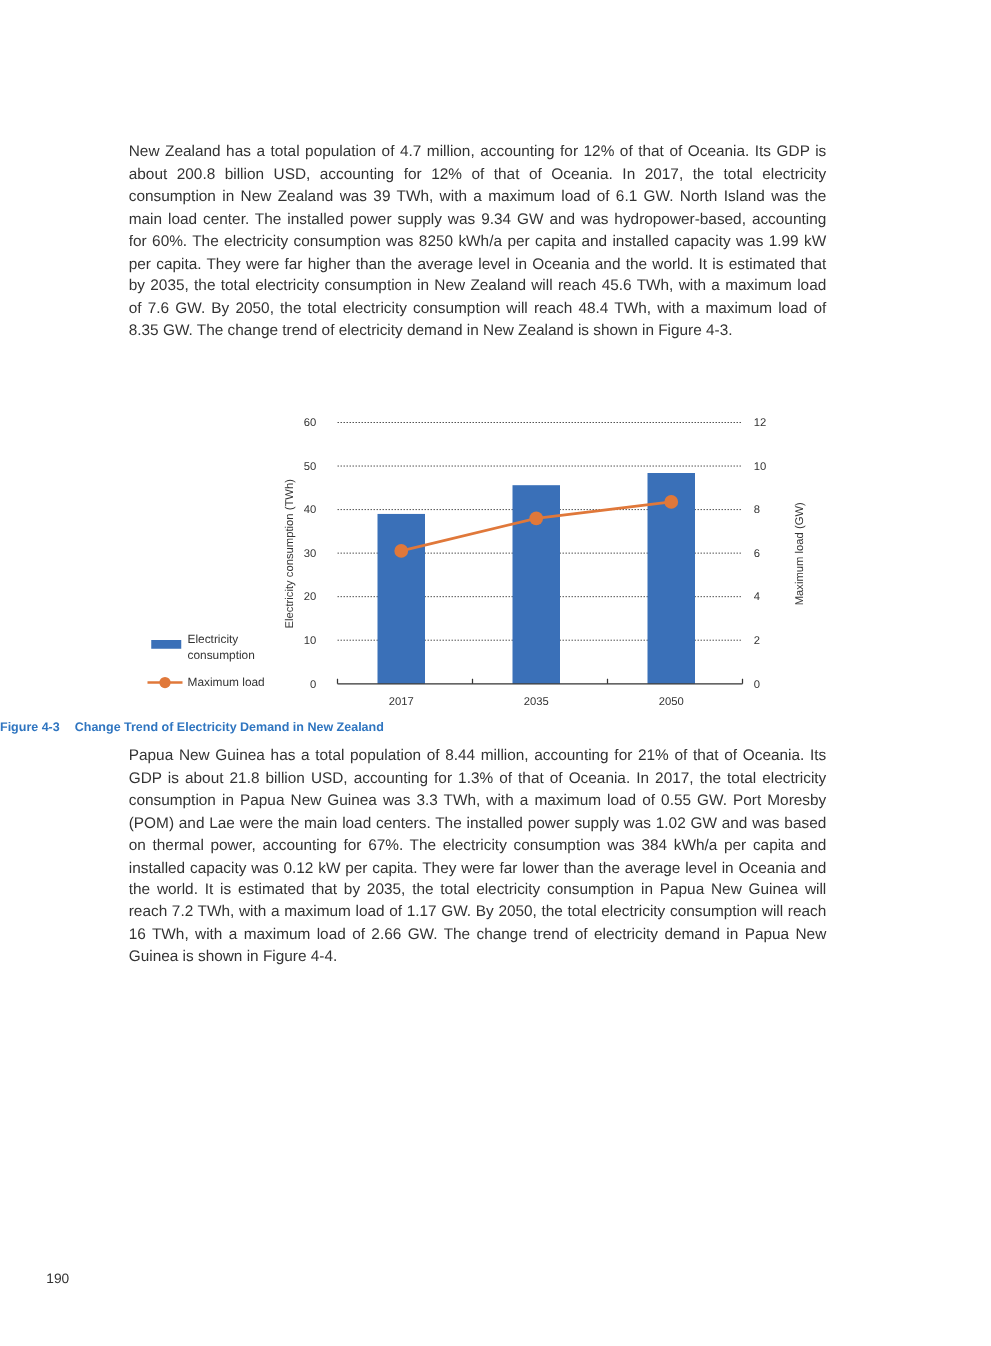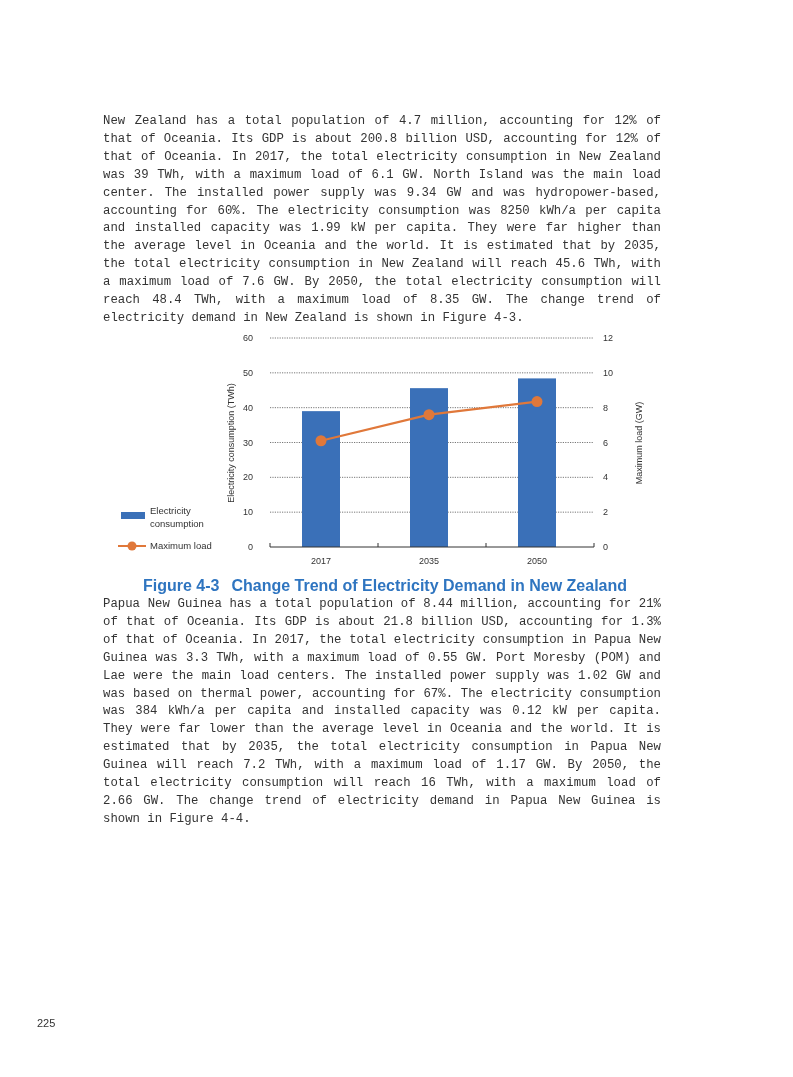--- a/index.html
+++ b/index.html
@@ -1,23 +1,23 @@
 <!DOCTYPE html>
 <html><head>
 <meta charset="utf-8">
 <style>
   html, body { margin: 0; padding: 0; background: #ffffff; }
   body { width: 793px; height: 1077px; position: relative; overflow: hidden;
          font-family: "Liberation Sans", sans-serif; color: #3a3a3a; }
   .para { position: absolute; left: 103px; width: 558px; font-size: 12.3px; line-height: 17.9px;
-          text-align: justify; margin: 0; color: #333333; font-family: Liberation Mono, monospace; }
+          text-align: justify; margin: 0; color: #333333; }
   #para1 { top: 113px; }
   #para2 { top: 596px; }
-  .caption { position: absolute; left: 0; width: 770px; top: 577px; text-align: center;
-             font-size: 16px; font-weight: bold; color: #2f75c0; }
+  .caption { position: absolute; left: 0; width: 770px; top: 577px; text-align: left;
+             font-size: 10px; font-weight: bold; color: #2f75c0; }
   .caption .num { margin-right: 12px; }
   .page-number { position: absolute; left: 37px; top: 1017px; font-size: 11px; color: #333; }
   #chart { position: absolute; left: 0; top: 0; }
   .tick { font-size: 9px; fill: #333333; font-family: "Liberation Sans", sans-serif; }
   .axis-title { font-size: 9px; fill: #333333; font-family: "Liberation Sans", sans-serif; }
   .legend-text { font-size: 9.5px; fill: #333333; font-family: "Liberation Sans", sans-serif; }
 </style>
 </head>
 <body>
 
@@ -84,13 +84,13 @@
     <text class="legend-text" x="150" y="549">Maximum load</text>
   </g>
 </svg>
 
 <div class="caption">
   <span class="num">Figure 4-3</span><span>Change Trend of Electricity Demand in New Zealand</span>
 </div>
 
 <p class="para" id="para2">Papua New Guinea has a total population of 8.44 million, accounting for 21% of that of Oceania. Its GDP is about 21.8 billion USD, accounting for 1.3% of that of Oceania. In 2017, the total electricity consumption in Papua New Guinea was 3.3 TWh, with a maximum load of 0.55 GW. Port Moresby (POM) and Lae were the main load centers. The installed power supply was 1.02 GW and was based on thermal power, accounting for 67%. The electricity consumption was 384 kWh/a per capita and installed capacity was 0.12 kW per capita. They were far lower than the average level in Oceania and the world. It is estimated that by 2035, the total electricity consumption in Papua New Guinea will reach 7.2 TWh, with a maximum load of 1.17 GW. By 2050, the total electricity consumption will reach 16 TWh, with a maximum load of 2.66 GW. The change trend of electricity demand in Papua New Guinea is shown in Figure 4-4.</p>
 
-<div class="page-number">225</div>
+<div class="page-number">190</div>
 
 </body></html>

